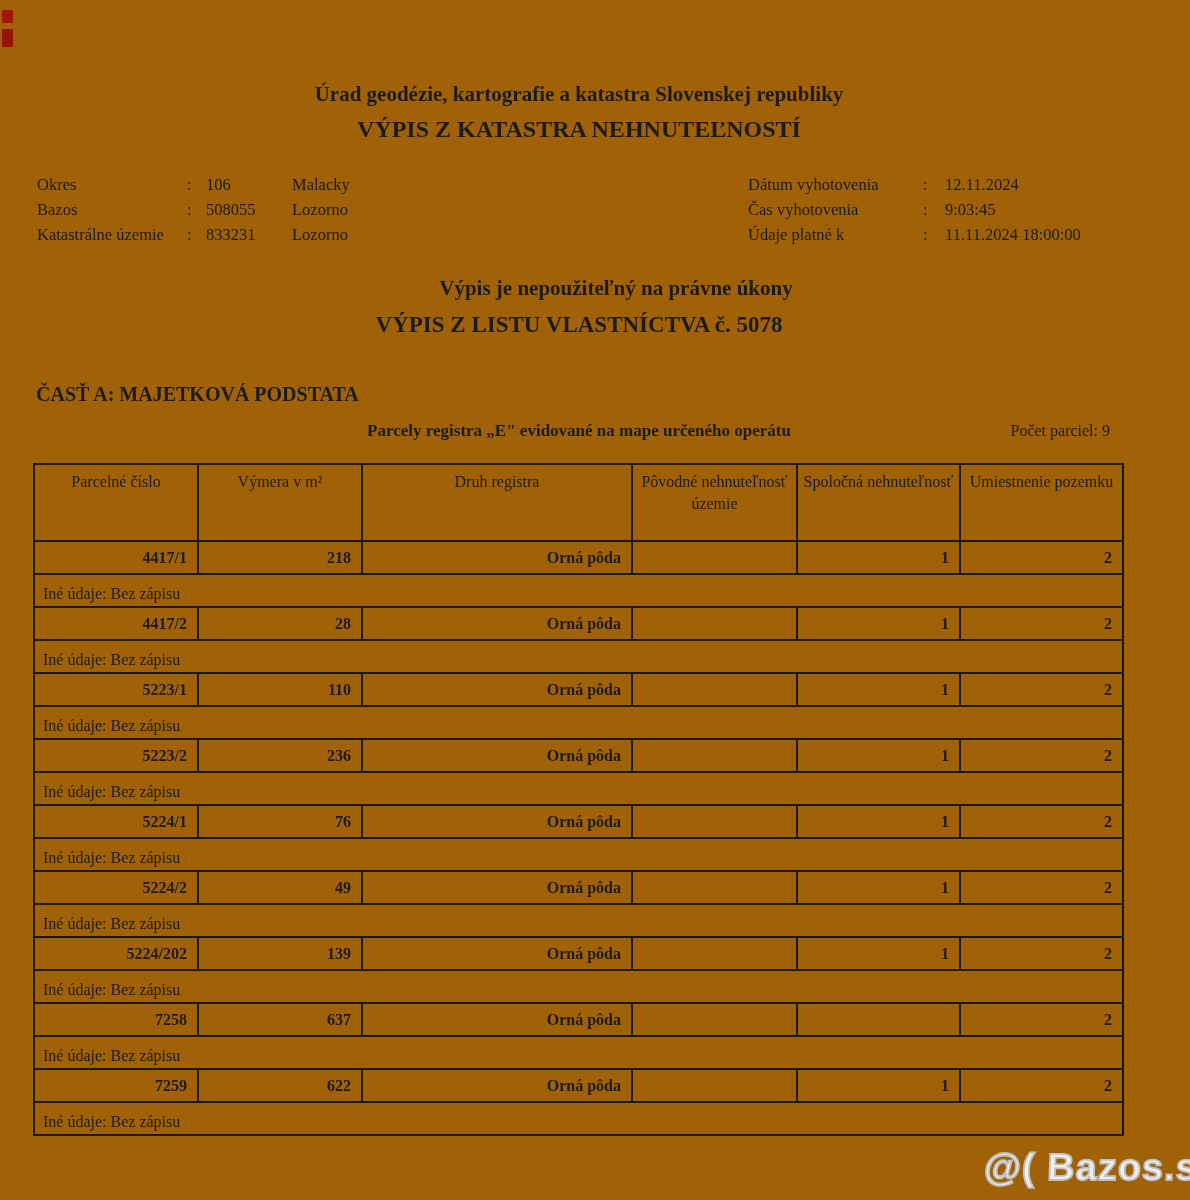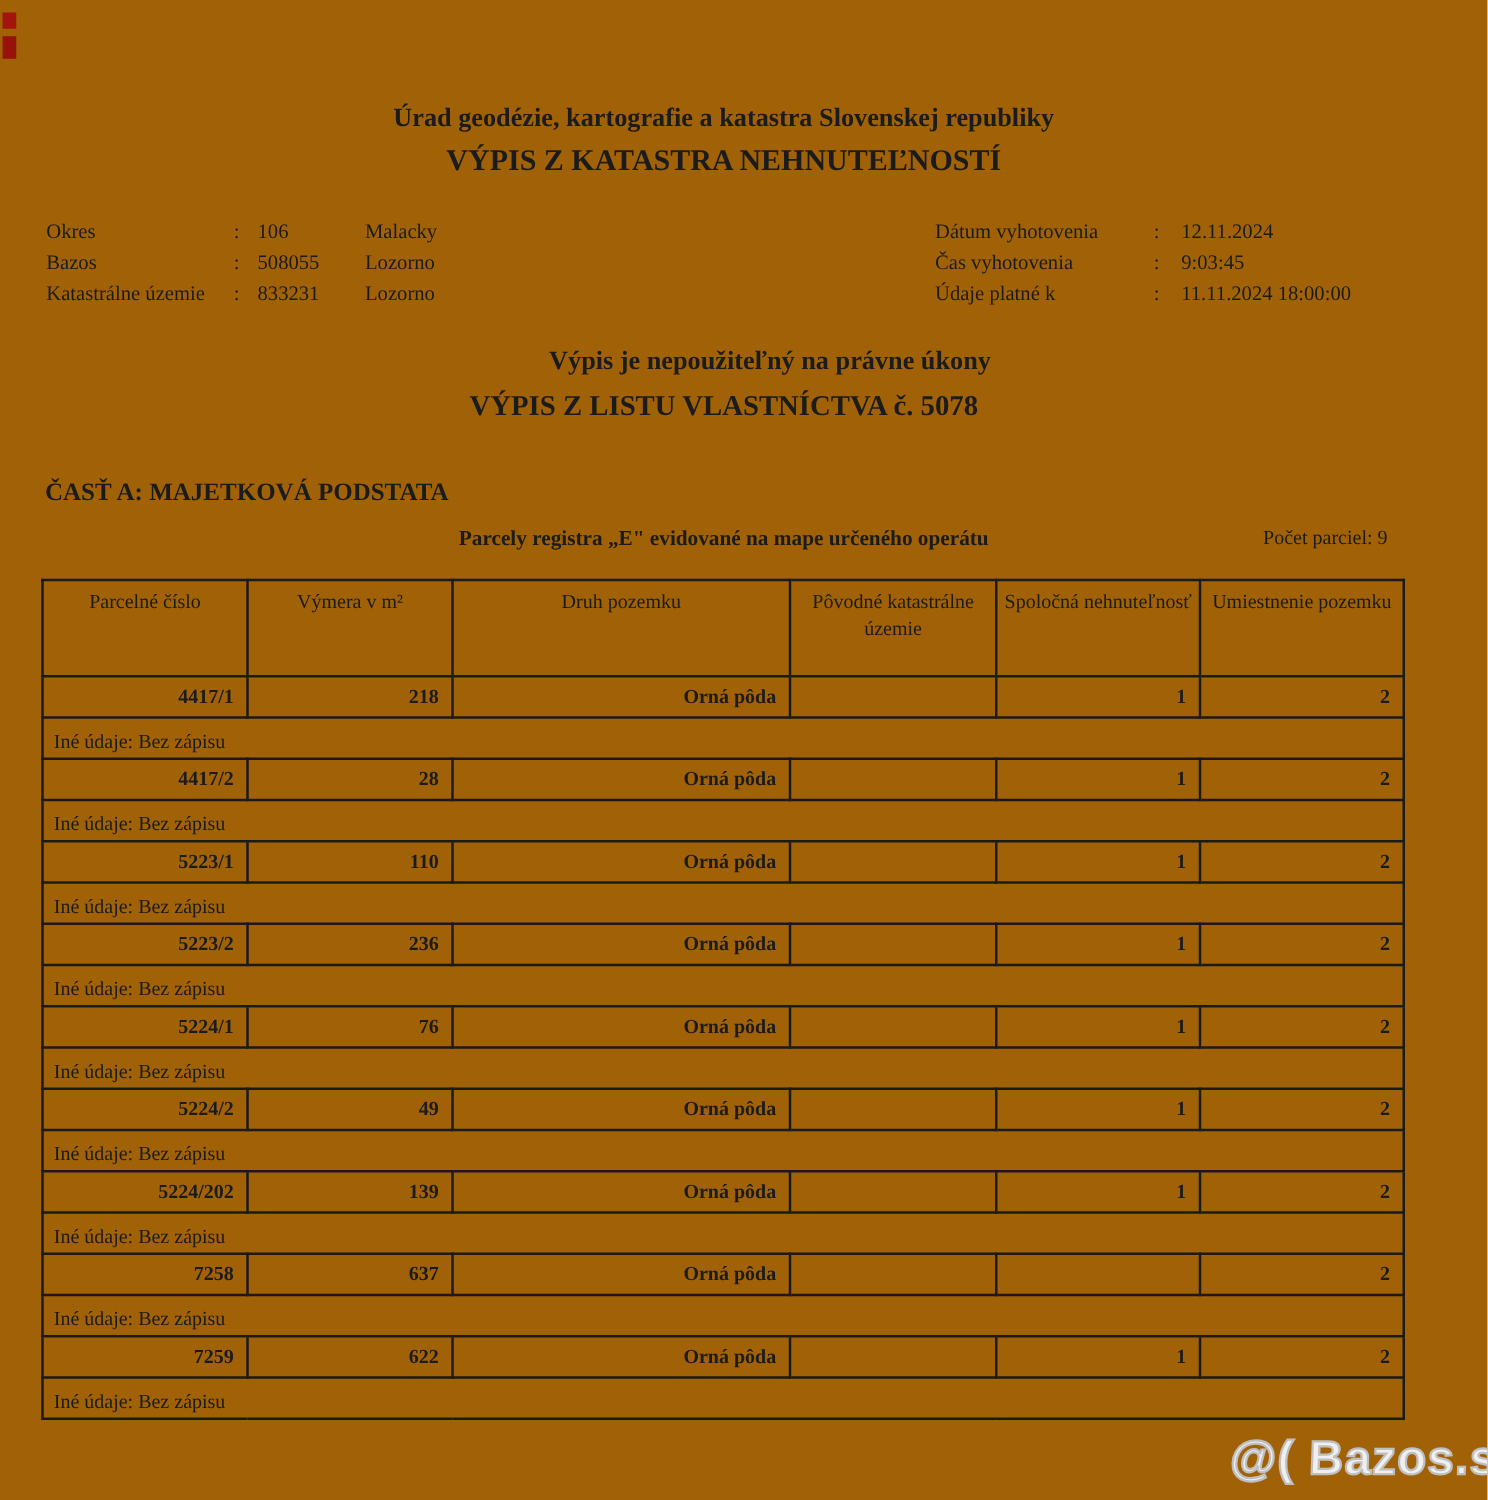--- a/index.html
+++ b/index.html
@@ -108,22 +108,22 @@
         <col style="width:164px">
         <col style="width:270px">
       <col style="width:165px">
         <col style="width:163px">
         <col style="width:163px">
     </colgroup>
     <thead>
       <tr>
         <th>Parcelné číslo</th>
         <th>Výmera v m²</th>
-        <th>Druh pozemku</th>
-        <th>Pôvodné katastrálne územie</th>
+        <th>Druh registra</th>
+        <th>Pôvodné nehnuteľnosť územie</th>
         <th>Spoločná nehnuteľnosť</th>
         <th>Umiestnenie pozemku</th>
       </tr>
     </thead>
     <tbody>
         <tr class="parcel-row">
           <td>4417/1</td>
           <td>218</td>
           <td>Orná pôda</td>
           <td></td>

